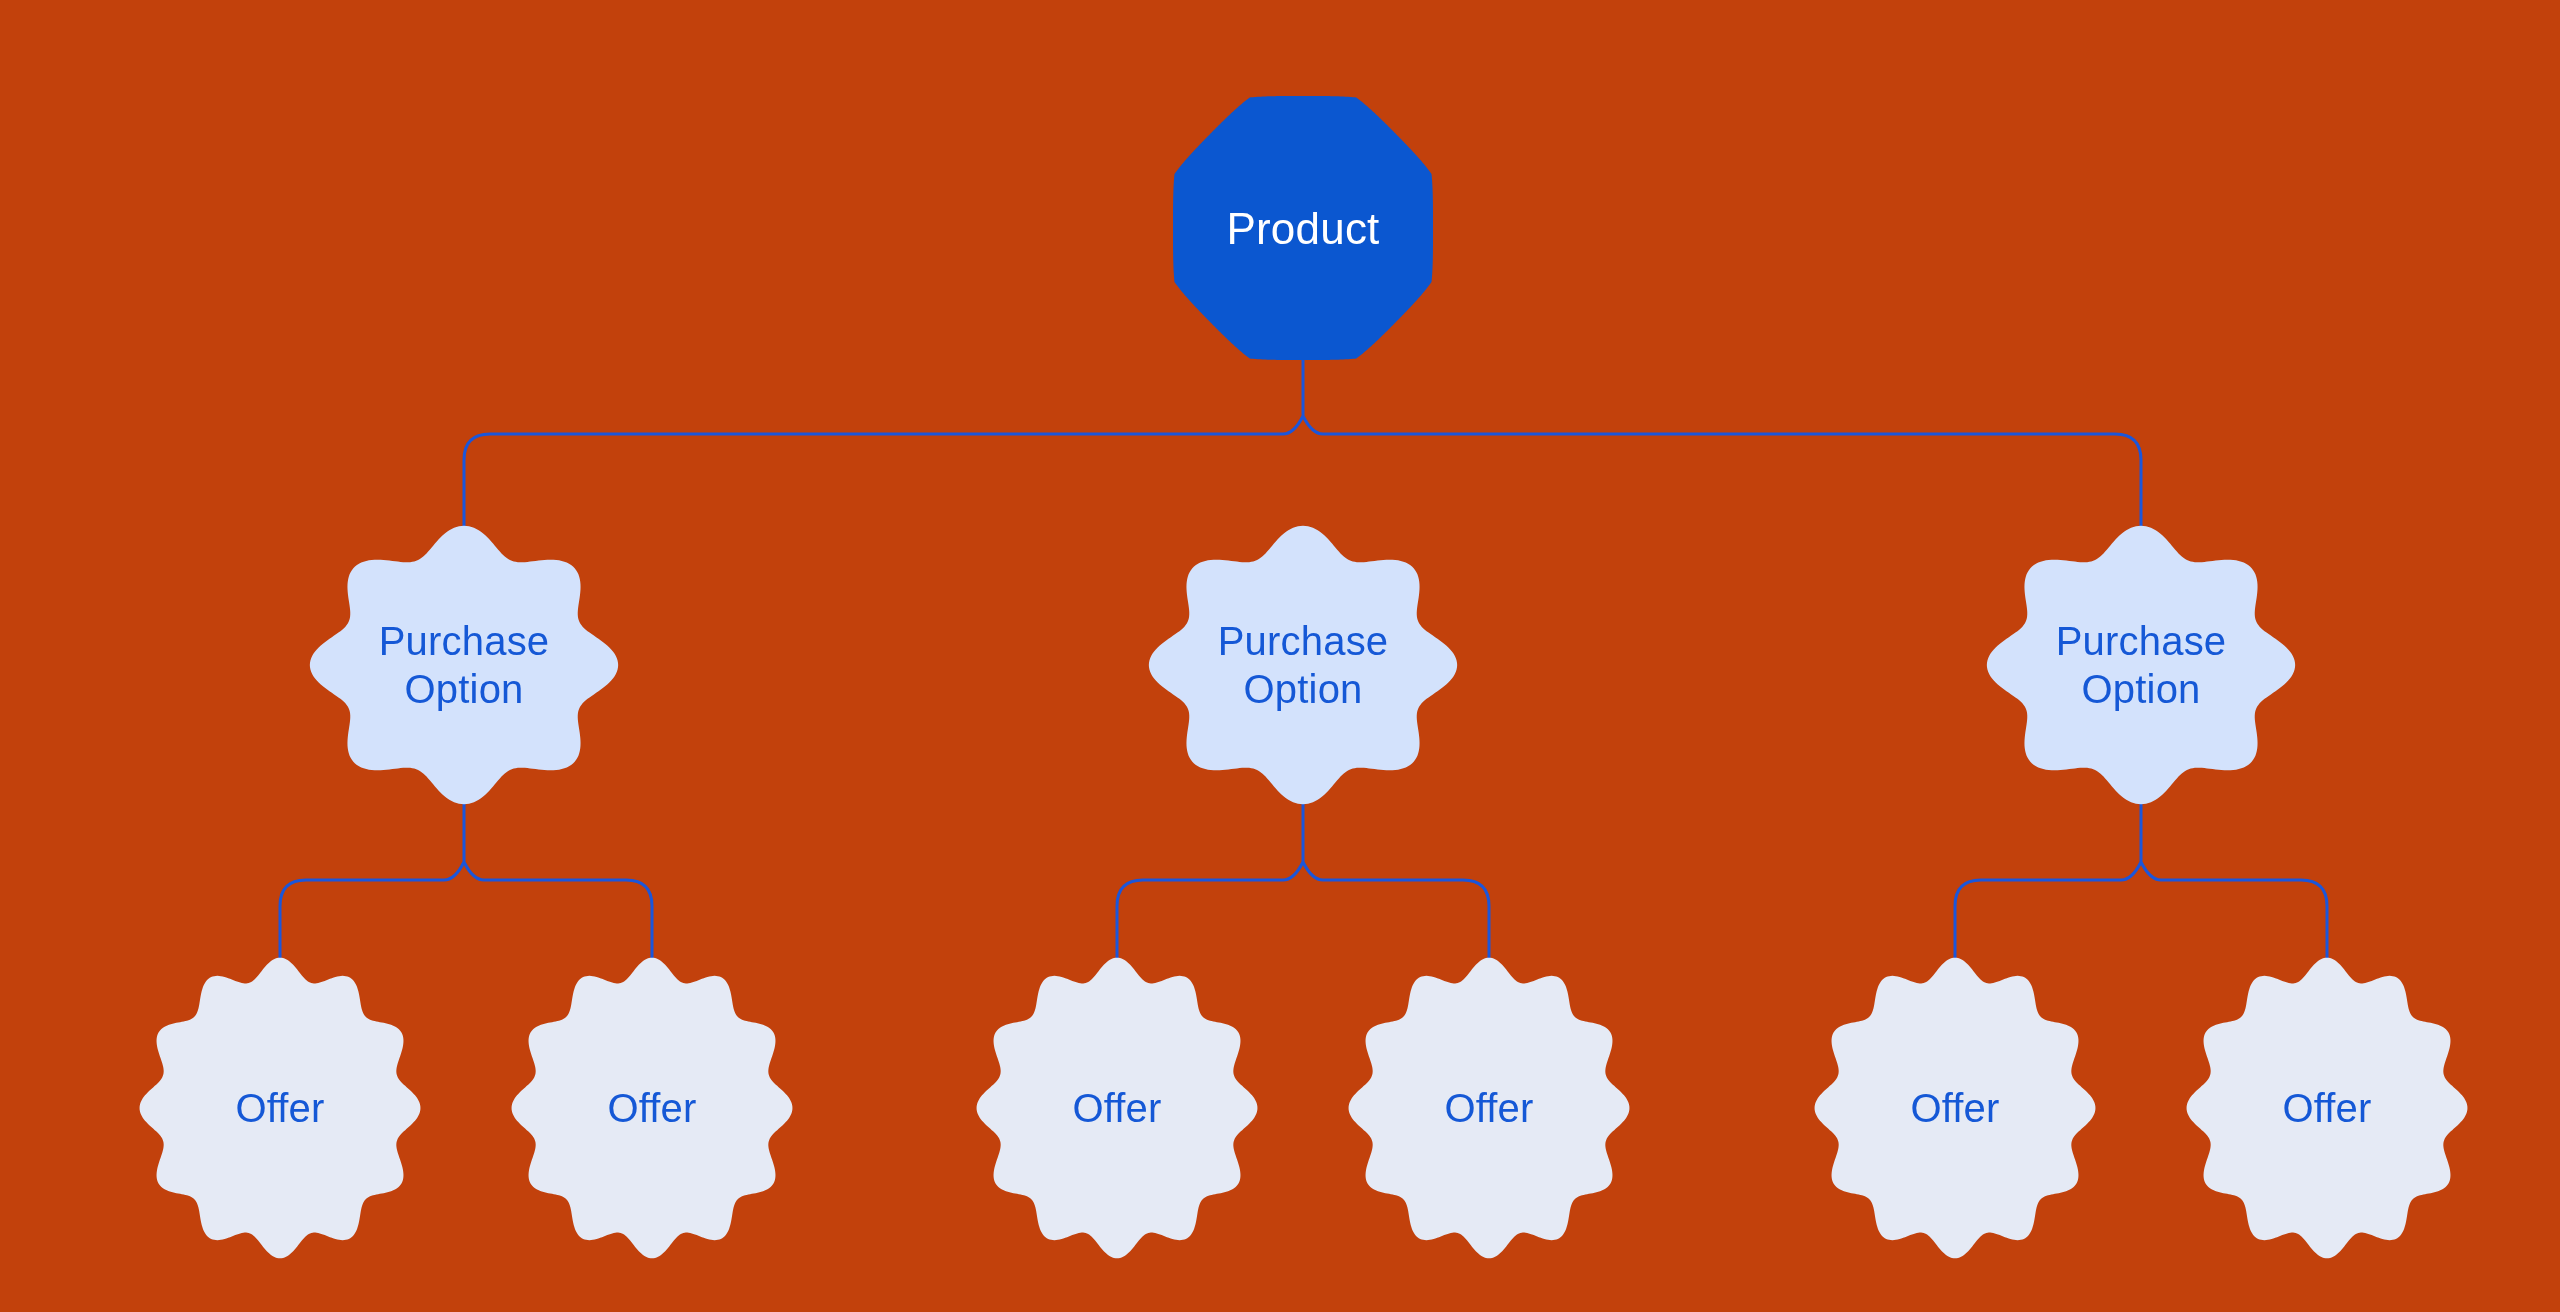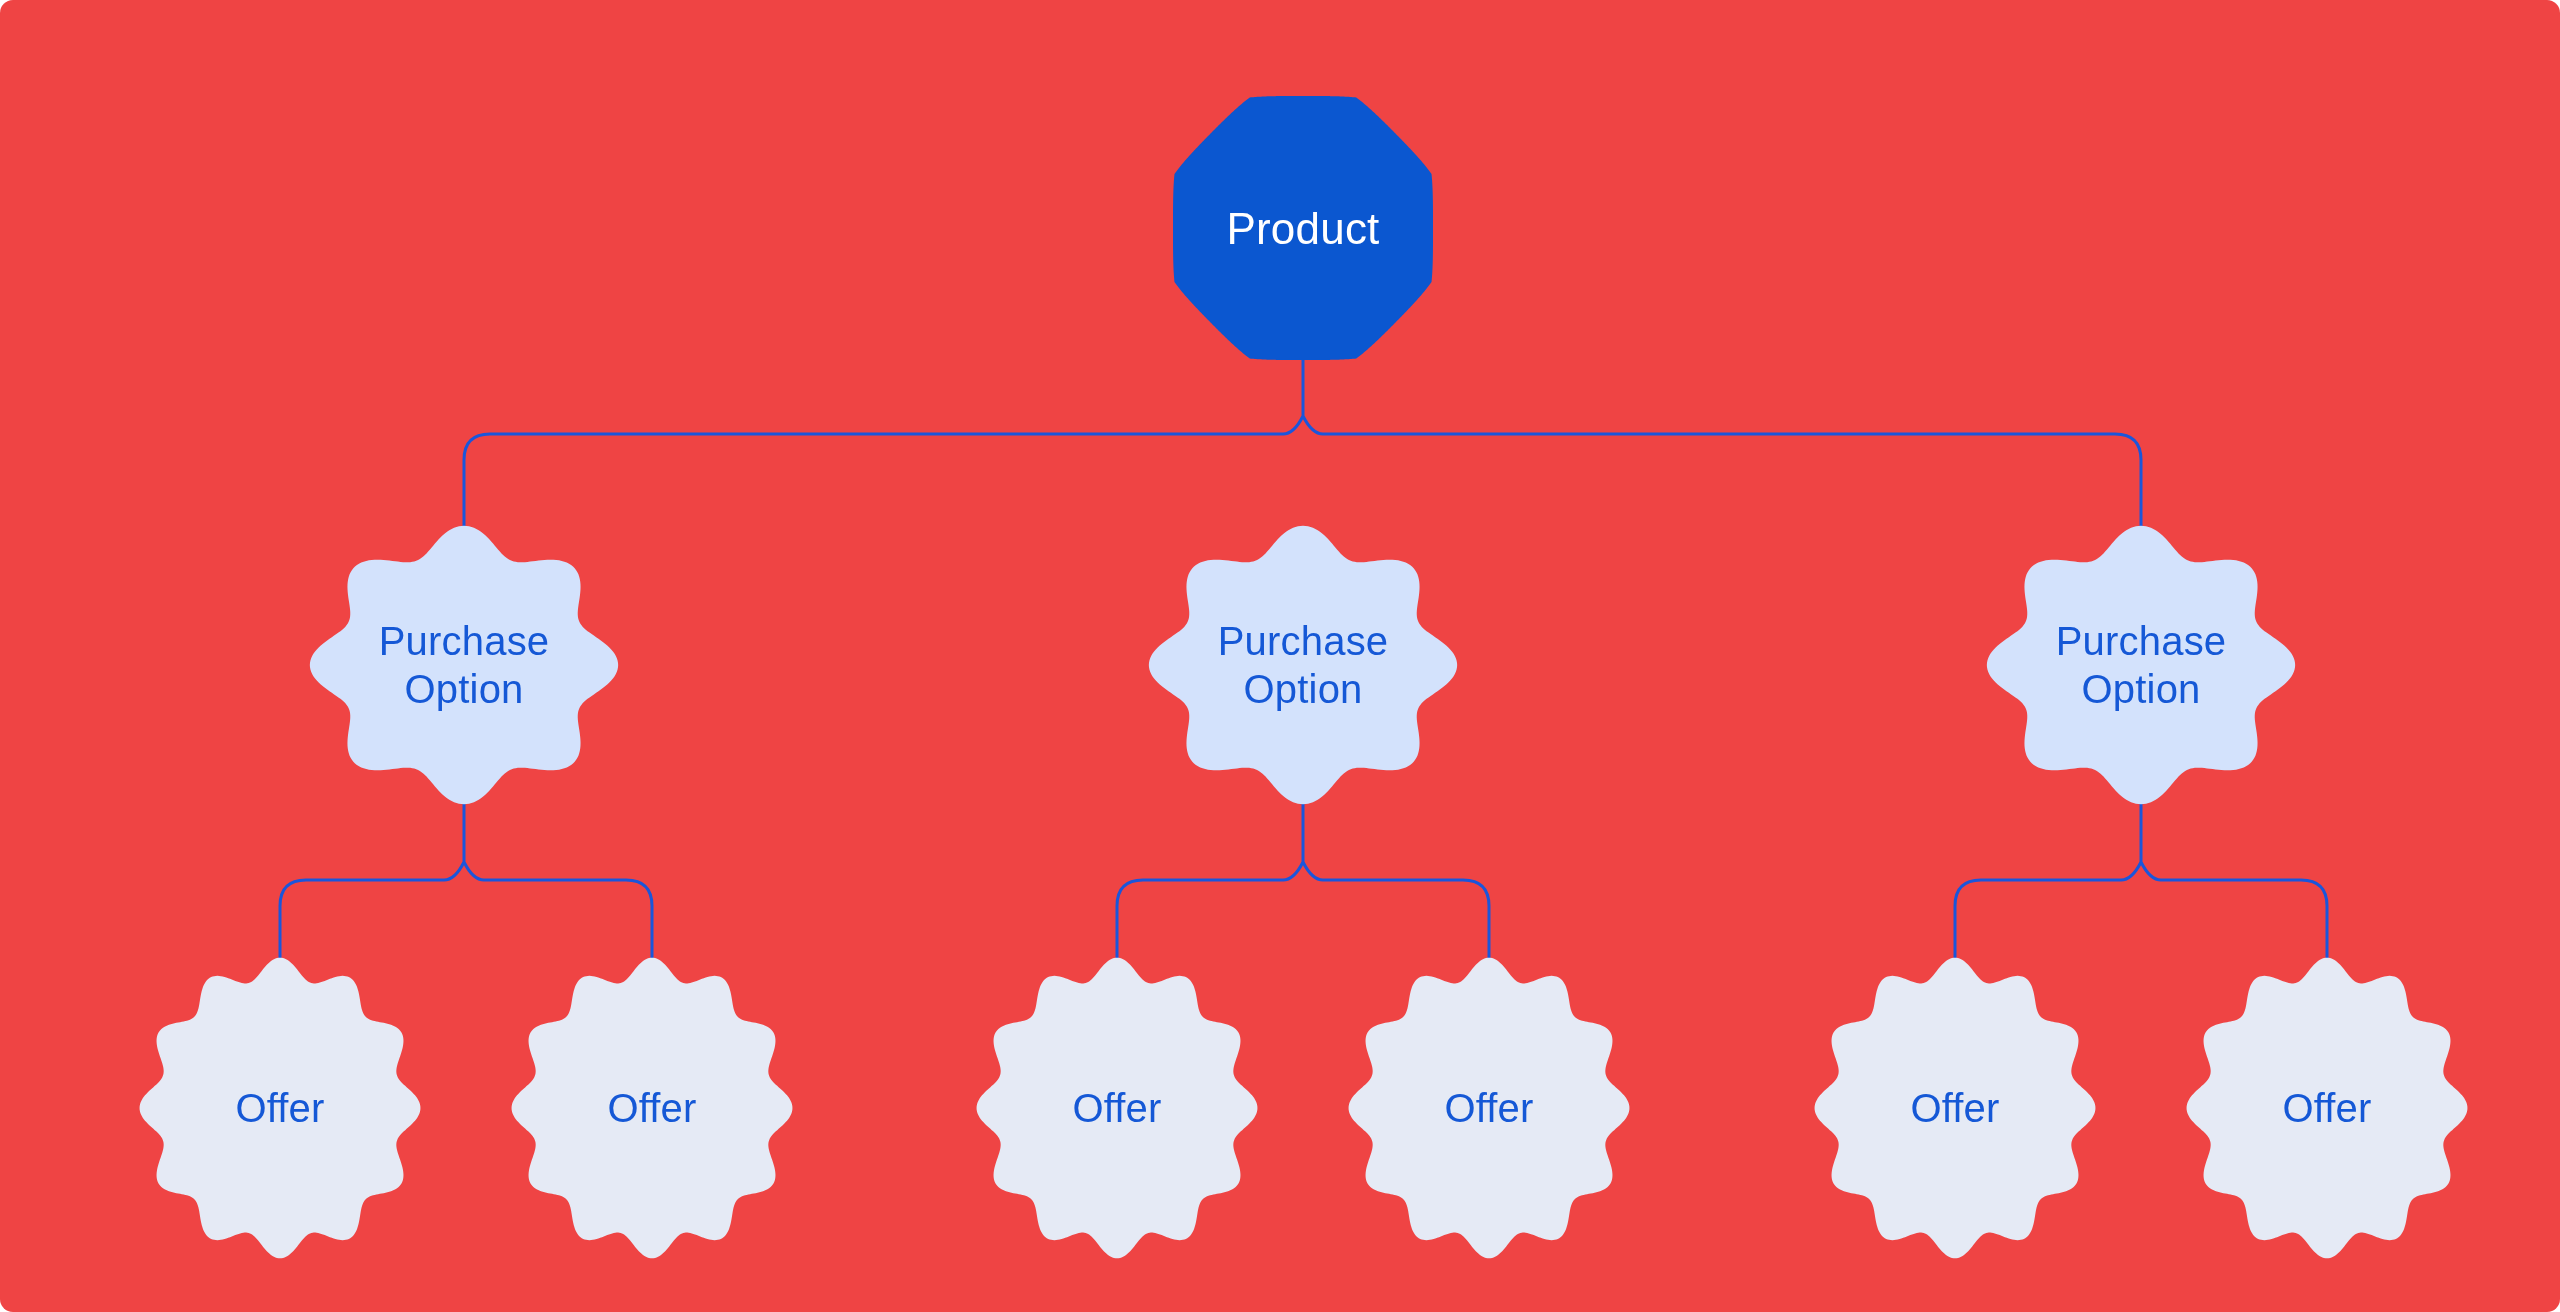--- a/index.html
+++ b/index.html
@@ -8,23 +8,22 @@
     padding: 0;
     background: #ffffff;
   }
   body {
     font-family: "Liberation Sans", "DejaVu Sans", sans-serif;
   }
   #stage {
     position: relative;
     width: 2560px;
     height: 1312px;
-    background: #ef4444;
+    background: #c2410c;
     overflow: hidden;
-    border-radius: 13px;
   }
   #diagram-svg {
     position: absolute;
     inset: 0;
     width: 2560px;
     height: 1312px;
     display: block;
   }
   .node-label {
     pointer-events: none;

